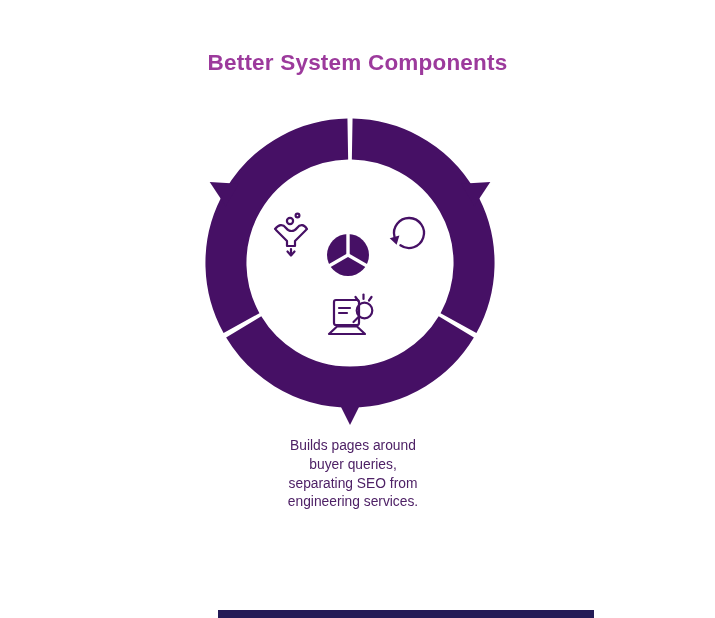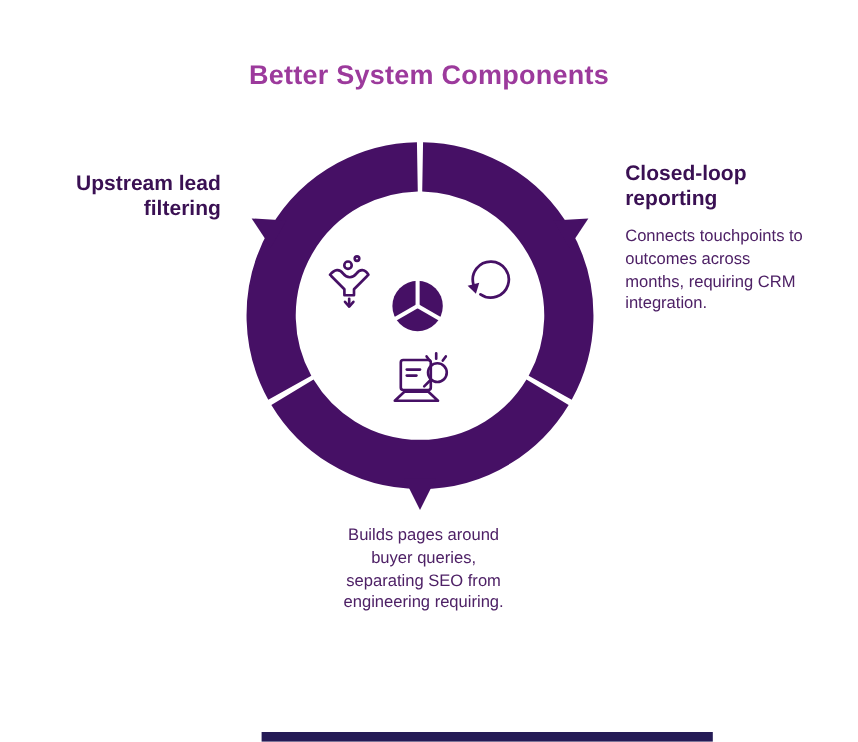--- a/index.html
+++ b/index.html
@@ -89,35 +89,25 @@
       <path d="M 329 334 L 337 326.5 H 357 L 365 334 Z"></path>
       <circle cx="364.5" cy="310.5" r="7.8"></circle>
       <path d="M 359 316.5 L 353.5 322"></path>
       <path d="M 355.5 297 L 358 300.5"></path>
       <path d="M 363.5 294.5 V 299"></path>
       <path d="M 371.5 297 L 369 300.5"></path>
     </g>
   </svg>
 
   <div class="block block-left">
-    <h2>Upstream lead
-filtering</h2>
   </div>
 
-  <div class="block block-right">
-    <h2>Closed-loop
-reporting</h2>
-    <p>Connects touchpoints to
-outcomes across
-months, requiring CRM
-integration.</p>
-  </div>
 
   <div class="block block-bottom">
     <p>Builds pages around
 buyer queries,
 separating SEO from
-engineering requiring.</p>
+engineering services.</p>
   </div>
 
   <div class="footer-bar"></div>
 
 </div>
 
 </body></html>

